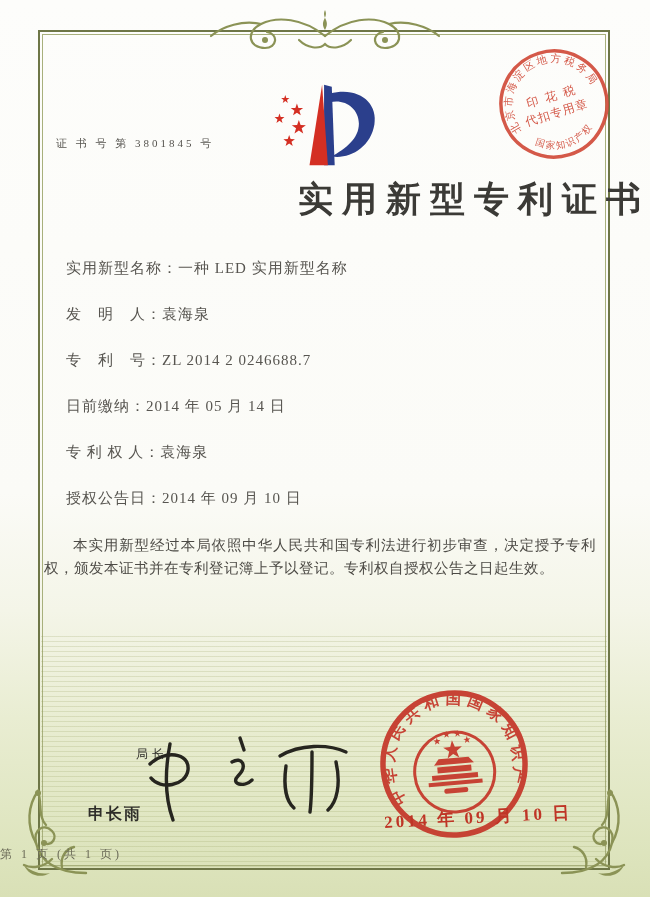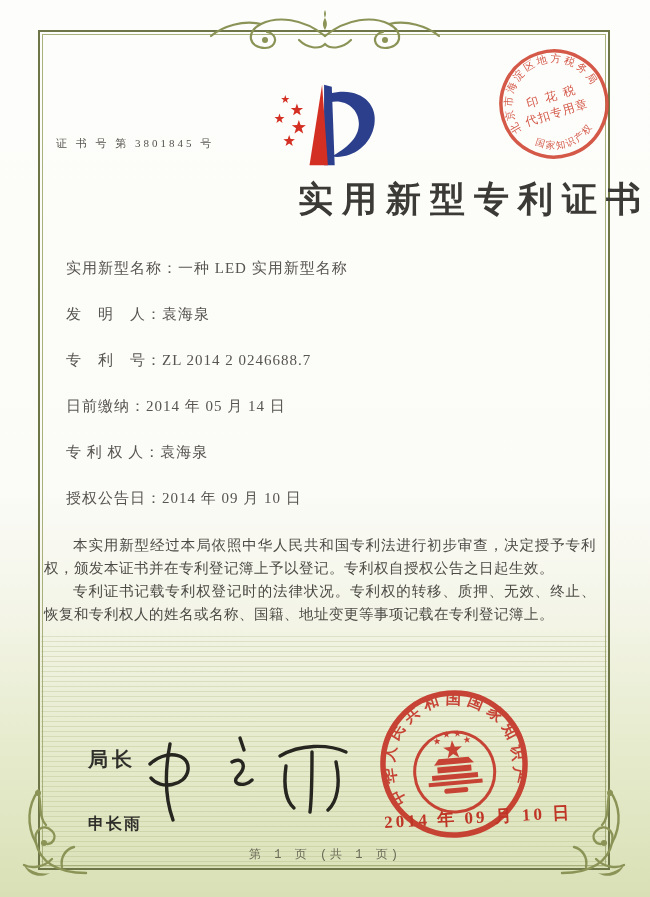--- a/index.html
+++ b/index.html
@@ -50,32 +50,32 @@
     line-height:20px;margin-bottom:26px;letter-spacing:1px;
   }
   .field-row .lbl{white-space:pre;}
   .body-text{
     position:absolute;top:534px;left:44px;right:54px;
     font-size:14.5px;line-height:1.58;color:#4c4a45;
     text-align:justify;letter-spacing:.5px;
   }
   .body-text p{margin:0;text-indent:2em;}
   .officer{position:absolute;left:88px;top:746px;color:#2f2e2a;}
-  .officer .o-title{font-size:20px;font-weight:700;letter-spacing:4px;margin-bottom:10px;}
+  .officer .o-title{font-size:12px;font-weight:400;letter-spacing:4px;margin-bottom:10px;margin-left:48px;}
   .officer .o-name{font-size:16px;font-weight:600;letter-spacing:2px;margin-top:41px;}
   .autograph{position:absolute;left:128px;top:712px;width:230px;height:115px;}
   .seal{position:absolute;left:374px;top:684px;width:160px;height:160px;transform:rotate(-5deg);opacity:.93;}
   .seal-date{
     position:absolute;left:384px;top:806px;
     font-size:17px;font-weight:bold;color:#bf3526;
     letter-spacing:3px;transform:rotate(-3deg);
   }
   .footer{
-    position:absolute;top:846px;left:0;width:100%;text-align:center;
-    font-size:12px;color:#6b6b58;letter-spacing:3px;font-family:Liberation Mono, monospace;
+    position:absolute;top:846px;left:0;width:100%;
+    font-size:12px;color:#6b6b58;letter-spacing:3px;
   }
   .flourish-top{position:absolute;top:6px;left:203px;width:244px;height:52px;}
   .flourish-bl{position:absolute;left:16px;bottom:18px;width:82px;height:98px;}
   .flourish-br{position:absolute;right:18px;bottom:18px;width:82px;height:98px;transform:scaleX(-1);}
 </style>
 </head>
 <body>
 
 <div class="page">
 
@@ -184,21 +184,20 @@
       <span class="val">袁海泉</span>
     </div>
     <div class="field-row">
       <span class="lbl">授权公告日：</span>
       <span class="val">2014 年 09 月 10 日</span>
     </div>
   </div>
 
   <div class="body-text">
     <p>本实用新型经过本局依照中华人民共和国专利法进行初步审查，决定授予专利权，颁发本证书并在专利登记簿上予以登记。专利权自授权公告之日起生效。</p>
-    <p>专利证书记载专利权登记时的法律状况。专利权的转移、质押、无效、终止、恢复和专利权人的姓名或名称、国籍、地址变更等事项记载在专利登记簿上。</p>
   </div>
 
   <div class="officer">
     <div class="o-title">局长</div>
     <div class="o-name">申长雨</div>
   </div>
 
   <svg class="autograph" viewBox="0 0 230 115">
     <g fill="none" stroke="#26251f" stroke-width="3.4" stroke-linecap="round">
       <path d="M42,32 C37,58 37,86 45,108"></path>

